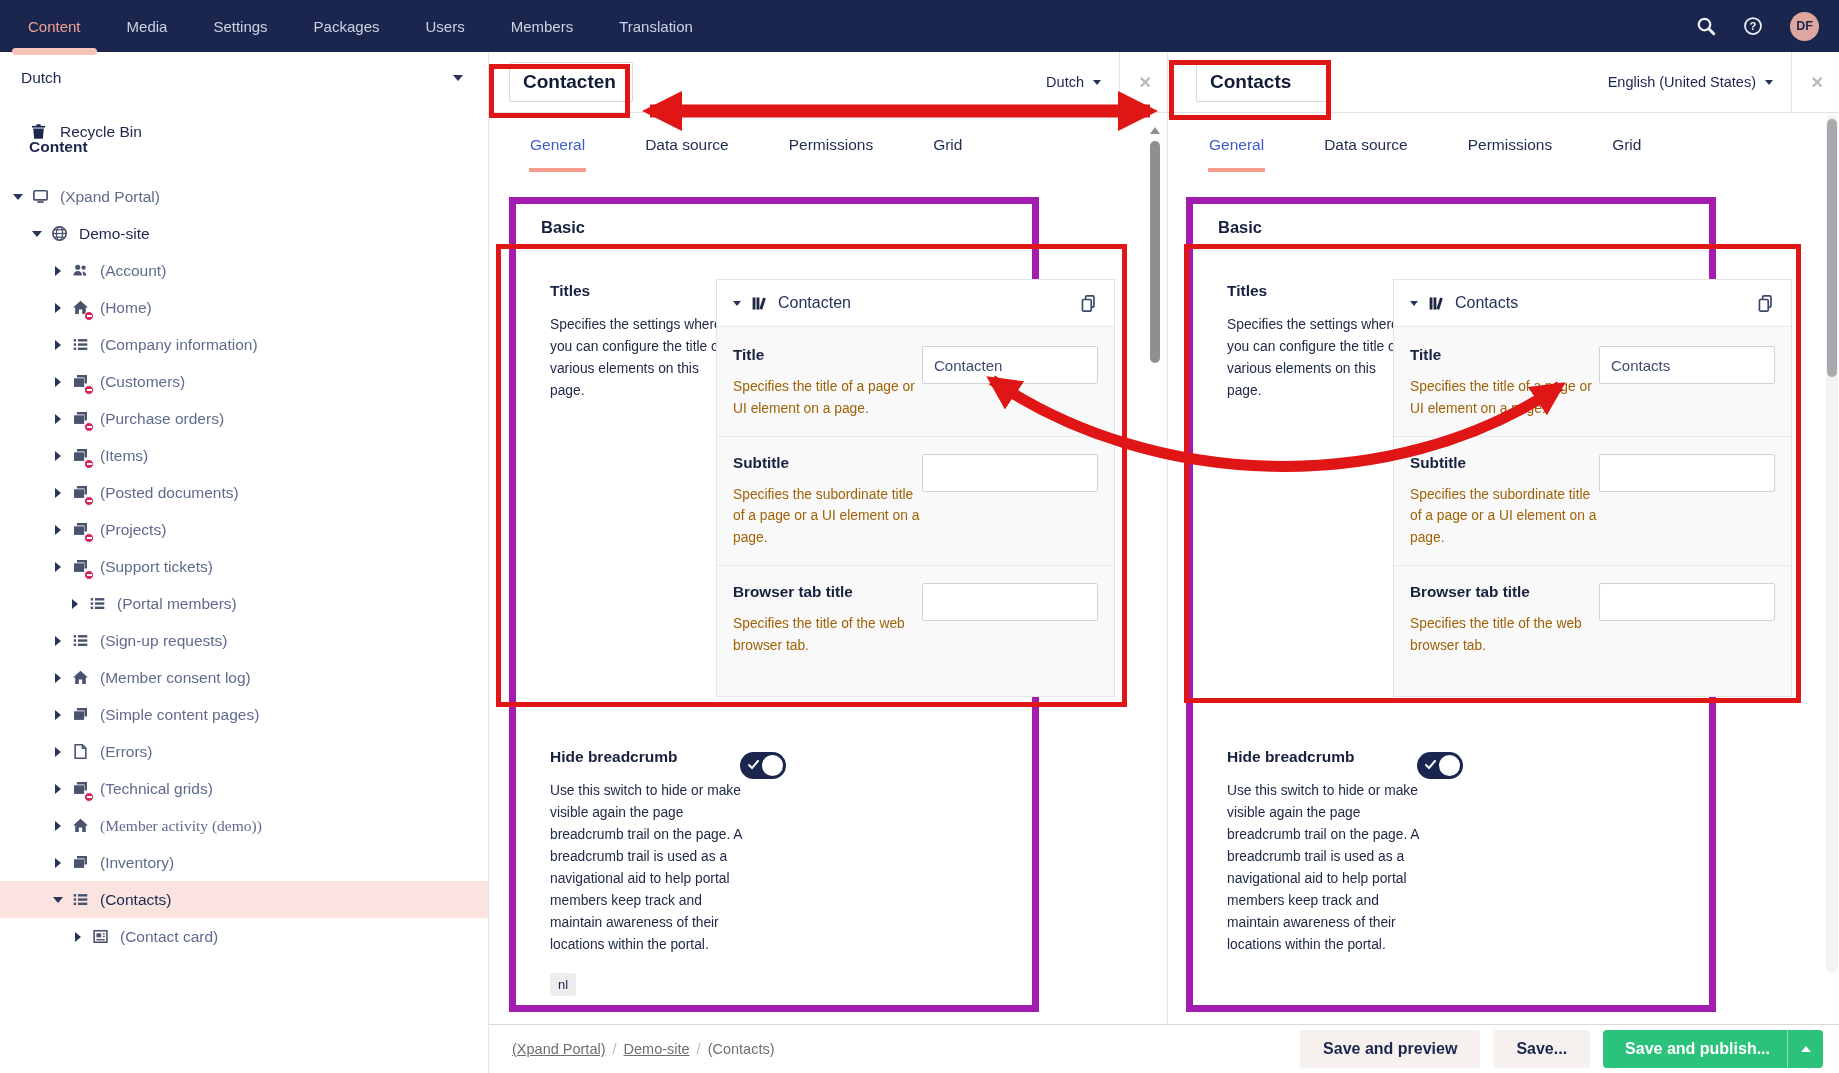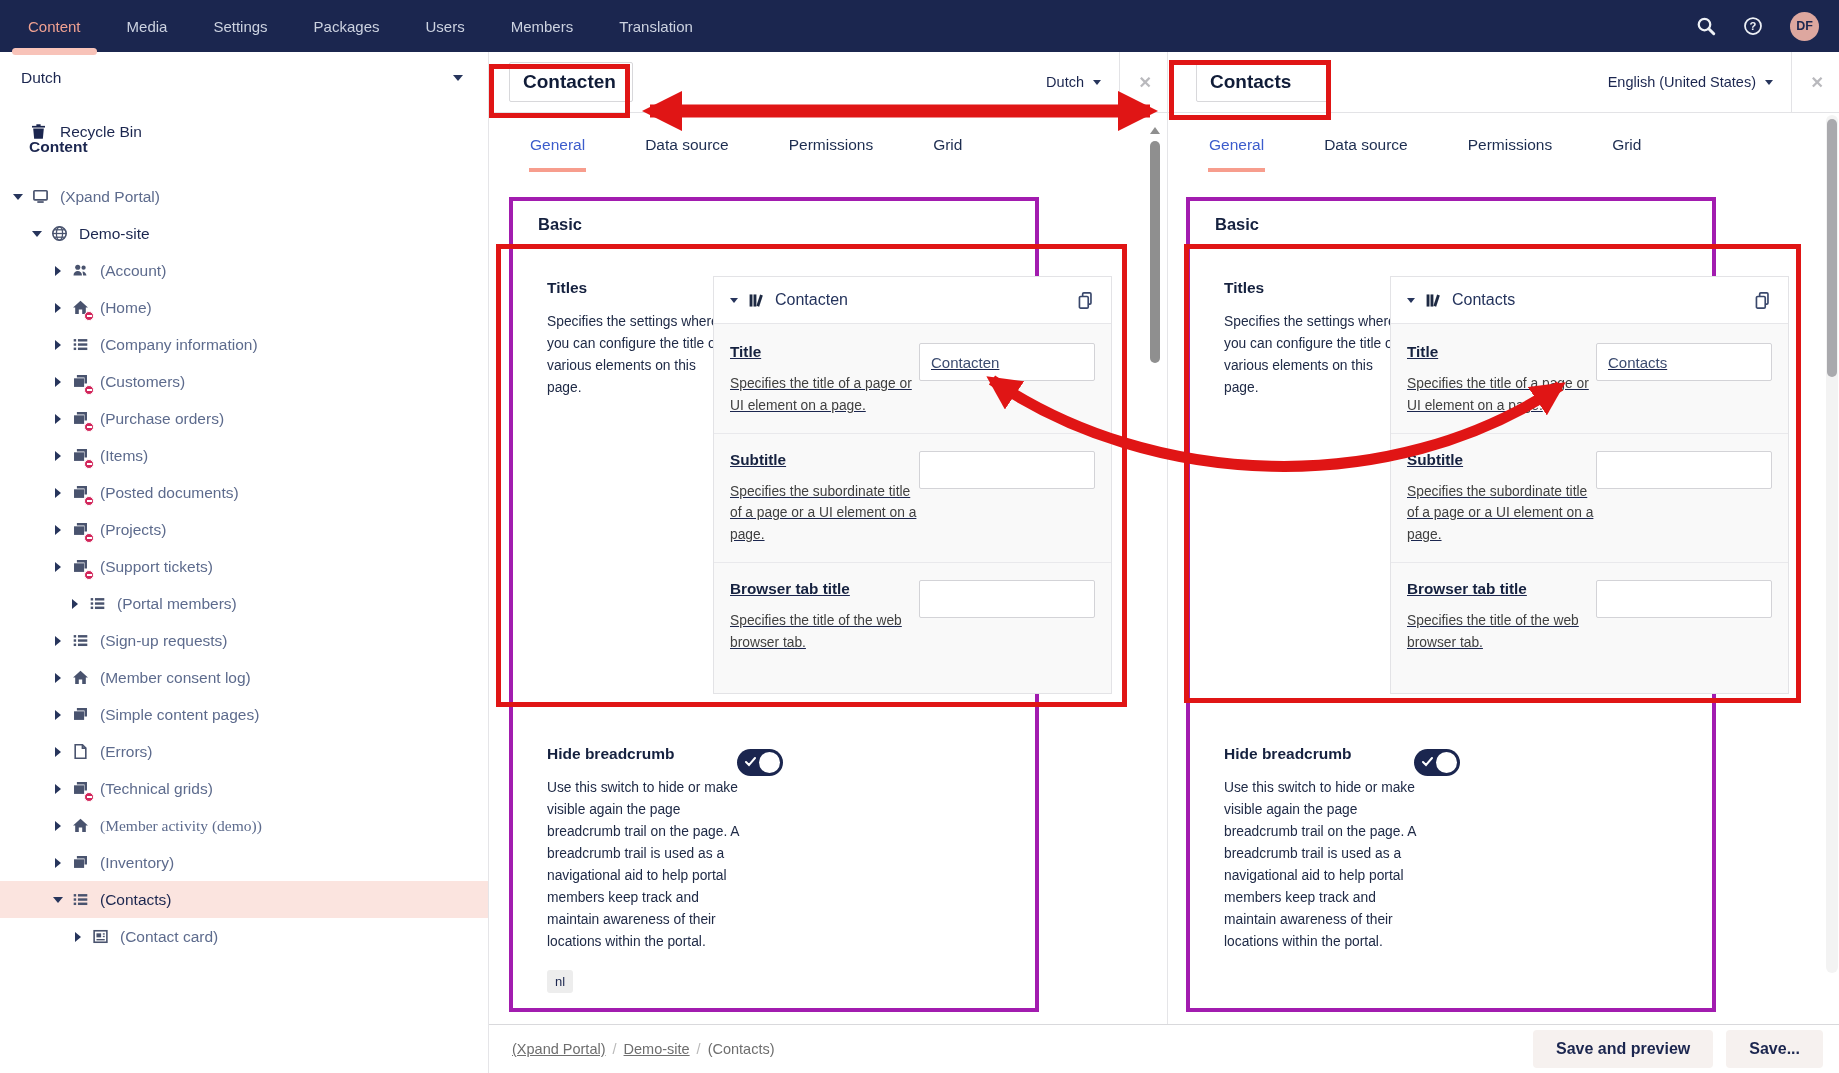--- a/index.html
+++ b/index.html
@@ -43,42 +43,42 @@
   .panel.right .name-input { left:28px; width:134px; }
   .lang-box { position:absolute; right:47px; top:0; bottom:0; display:flex; align-items:center; gap:9px; padding:0 18px; border-right:1px solid #e3e3e6; font-size:14.5px; color:#1b264f; cursor:pointer; }
   .lang-box .cdown { border-top-width:5px; border-left-width:4px; border-right-width:4px; }
   .close-x { position:absolute; right:15px; top:50%; transform:translateY(-50%); color:#b9b9bd; font-size:16px; font-weight:bold; cursor:pointer; }
   .ptabs { position:absolute; top:61px; left:0; right:0; height:63px; display:flex; align-items:stretch; padding-left:41px; gap:60px; font-size:15.5px; }
   .tab { display:flex; align-items:center; position:relative; color:#1d2d50; cursor:pointer; }
   .tab.active { color:#3c5ccc; }
   .tab.active::after { content:""; position:absolute; left:-1px; right:-1px; bottom:4px; height:4px; background:#f79d8d; }
 
   .pcontent { position:absolute; top:124px; left:0; right:0; bottom:0; }
-  .card { position:absolute; top:21px; left:20px; width:530px; height:815px; border:4px solid #a21caf; background:#fff; }
+  .card { position:absolute; top:21px; left:20px; width:530px; height:815px; border:7px solid #a21caf; background:#fff; }
   .panel.right .card { left:18px; }
   .card-head { height:47px; display:flex; align-items:center; padding-left:25px; font-size:16.5px; font-weight:600; color:#15213f; border-bottom:1px solid #ededf0; }
   .g1 { position:relative; height:463px; }
   .g2 { position:relative; height:303px; }
   .glabel-col { position:absolute; left:34px; top:31px; width:186px; }
   .g2 .glabel-col { top:34px; width:199px; }
   .glabel { font-size:15.5px; font-weight:bold; color:#15213f; }
   .gdesc { margin-top:14px; font-size:13.8px; line-height:1.6; color:#202b47; }
   .lang-badge { display:inline-block; margin-top:16px; background:#ededed; color:#1b264f; font-size:13px; padding:4px 8px; border-radius:3px; }
 
   .subcard { position:absolute; left:200px; top:28px; width:399px; height:418px; border:1px solid #e3e3e6; background:#fff; overflow:hidden; }
   .subcard-head { height:47px; display:flex; align-items:center; gap:10px; padding:0 16px; border-bottom:1px solid #e7e7ea; font-size:16px; color:#24335c; background:#fff; }
   .subcard-head .cdown { border-top-width:5px; border-left-width:4px; border-right-width:4px; cursor:pointer; }
   .books-ic { width:17px; height:17px; color:#1d2942; }
   .copy-ic { margin-left:auto; width:19px; height:19px; color:#39476b; cursor:pointer; }
   .subcard-body { background:#f9f9f9; height:371px; padding-top:2px; }
-  .frow { display:flex; justify-content:space-between; padding:17px 16px 16px; border-top:1px solid #e9e9ec;text-decoration:underline; }
+  .frow { display:flex; justify-content:space-between; padding:17px 16px 16px; border-top:1px solid #e9e9ec; }
   .frow:first-child { border-top:none; }
   .frow-left { width:192px; }
   .flabel { font-size:15.3px; font-weight:bold; color:#15213f; }
-  .fdesc { margin-top:12px; font-size:13.8px; line-height:1.58; color:#404040; }
+  .fdesc { margin-top:12px; font-size:13.8px; line-height:1.58; color:#a16207; }
   .frow input { width:176px; height:38px; border:1px solid #d3d3d7; border-radius:2px; background:#fff; padding:0 11px; font-size:15px; color:#3c4c70; font-family:"Liberation Sans", sans-serif; outline:none; }
 
   .toggle { position:absolute; left:224px; top:38px; width:46px; height:27px; border-radius:15px; background:#1b264f; cursor:pointer; }
   .toggle::after { content:""; position:absolute; right:3px; top:3px; width:21px; height:21px; border-radius:50%; background:#fff; }
   .toggle-check { position:absolute; left:7px; top:5px; width:13px; height:13px; color:#fff; }
 
   
   .sb-left { position:absolute; right:7px; top:70px; width:11px; z-index:6; }
   .sb-arrow { width:0; height:0; border:5px solid transparent; border-bottom:7px solid #8f8f8f; margin:0 auto 7px; }
   .sb-thumb { width:10px; height:222px; border-radius:5px; background:#8f8f8f; margin:0 auto; }
@@ -615,20 +615,26 @@
   <div class="crumb" id="crumb">
       <span class="crumb-link">(Xpand Portal)</span>
       <span class="crumb-sep">/</span>
       <span class="crumb-link">Demo-site</span>
       <span class="crumb-sep">/</span>
       <span class="">(Contacts)</span>
     </div>
   <div class="fbuttons">
     <div class="btn-light">Save and preview</div>
     <div class="btn-light">Save...</div>
+    <div class="btn-green">
+      <span class="bg-main">Save and publish...</span>
+      <span class="bg-caret">
+          <span class="cup"></span>
+        </span>
+    </div>
   </div>
 </div>
 
 <div class="ann" id="ann-name-left"></div>
 <div class="ann" id="ann-name-right"></div>
 <div class="ann" id="ann-titles-left"></div>
 <div class="ann" id="ann-titles-right"></div>
 <svg class="overlay" viewBox="0 0 1839 1073">
   <defs>
     <marker id="ah" viewBox="0 0 10 10" refX="8" refY="5" markerWidth="3.1" markerHeight="3.1" orient="auto-start-reverse">

